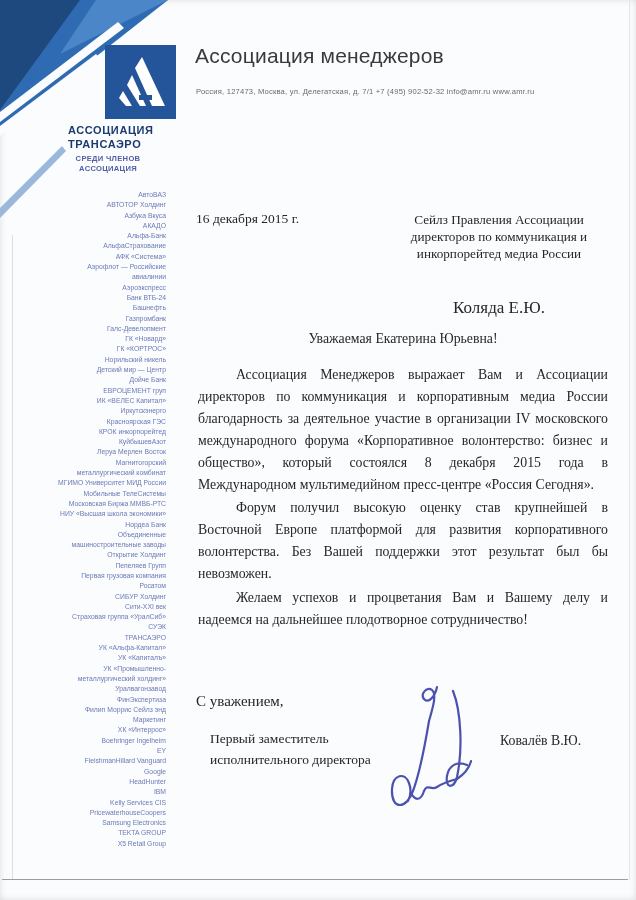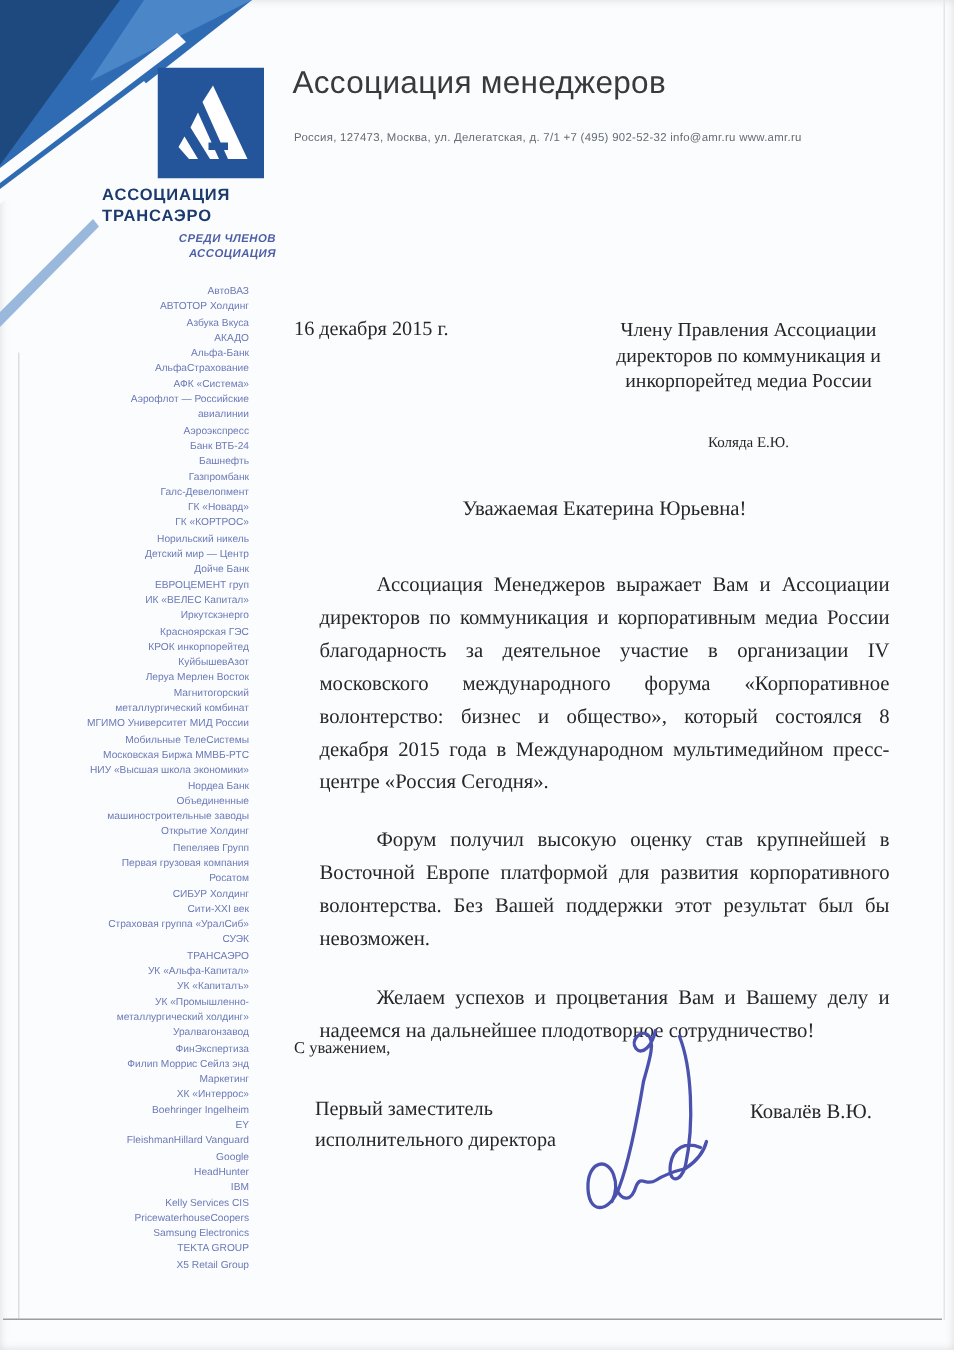--- a/index.html
+++ b/index.html
@@ -28,51 +28,51 @@
   .header-title{
     position:absolute;left:195px;top:44px;width:430px;
     font-size:21px;color:#3a3a3c;letter-spacing:.2px;font-weight:500;
   }
   .header-address{
     position:absolute;left:196px;top:87px;width:430px;
     font-size:7.6px;color:#636b74;letter-spacing:.2px;
   }
   
   .sidebar-heading{
-    position:absolute;left:54px;top:154px;width:130px;
-    text-align:right;font-size:7.6px;line-height:10px;font-weight:bold;
-    color:#4f5fa6;letter-spacing:.3px;font-style:italic;
+    position:absolute;left:43px;top:154px;width:130px;
+    text-align:center;font-size:7.6px;line-height:10px;font-weight:bold;
+    color:#4f5fa6;letter-spacing:.3px;
   }
   .member-list{
     position:absolute;left:58px;top:190px;width:108px;
     text-align:right;font-size:6.8px;line-height:10.3px;
     color:#6b7ab8;
   }
   .member-list div{margin:0;}
   
   .serif{font-family:Liberation Serif, serif;color:#26262b;}
   .letter-date{
     position:absolute;left:196px;top:211px;font-size:13.5px;
   }
   .recipient-block{
     position:absolute;left:385px;top:211px;width:228px;
     text-align:center;font-size:13.2px;line-height:17px;
   }
-  .recipient-name{margin-top:25px;font-size:10px;}
+  .recipient-name{margin-top:37px;font-size:17px;}
   .salutation{
     position:absolute;left:196px;top:331px;width:414px;
     text-align:center;font-size:13.8px;
   }
   .paragraphs{
     position:absolute;left:196px;top:362px;width:414px;
     font-size:13.8px;line-height:21.9px;text-align:justify;
   }
-  .paragraphs p{margin:17px;text-indent:38px;}
+  .paragraphs p{margin:2px;text-indent:38px;}
   .closing{
-    position:absolute;left:196px;top:693px;font-size:11px;
+    position:absolute;left:196px;top:693px;font-size:15px;
   }
   .signer-title{
     position:absolute;left:210px;top:728px;width:220px;
     font-size:13.5px;line-height:21px;
   }
   .signer-name{
     position:absolute;left:500px;top:733px;font-size:13.8px;
   }
   .signature-svg{
     position:absolute;left:383px;top:676px;width:110px;height:152px;
@@ -182,21 +182,21 @@
       <div>Kelly Services CIS</div>
       <div>PricewaterhouseCoopers</div>
       <div>Samsung Electronics</div>
       <div>TEKTA GROUP</div>
       <div>X5 Retail Group</div>
     </div>
 
   <div class="letter-date serif">16 декабря 2015 г.</div>
 
   <div class="recipient-block serif">
-    <div>Члену Правления Ассоциации</div>
+    <div>Сейлз Правления Ассоциации</div>
     <div>директоров по коммуникация и</div>
     <div>инкорпорейтед медиа России</div>
     <div class="recipient-name">Коляда Е.Ю.</div>
   </div>
 
   <div class="salutation serif">Уважаемая Екатерина Юрьевна!</div>
 
   <div class="paragraphs serif">
     <p>Ассоциация Менеджеров выражает Вам и Ассоциации директоров по коммуникация и корпоративным медиа России благодарность за деятельное участие в организации IV московского международного форума «Корпоративное волонтерство: бизнес и общество», который состоялся 8 декабря 2015 года в Международном мультимедийном пресс-центре «Россия Сегодня».</p>
     <p>Форум получил высокую оценку став крупнейшей в Восточной Европе платформой для развития корпоративного волонтерства. Без Вашей поддержки этот результат был бы невозможен.</p>

